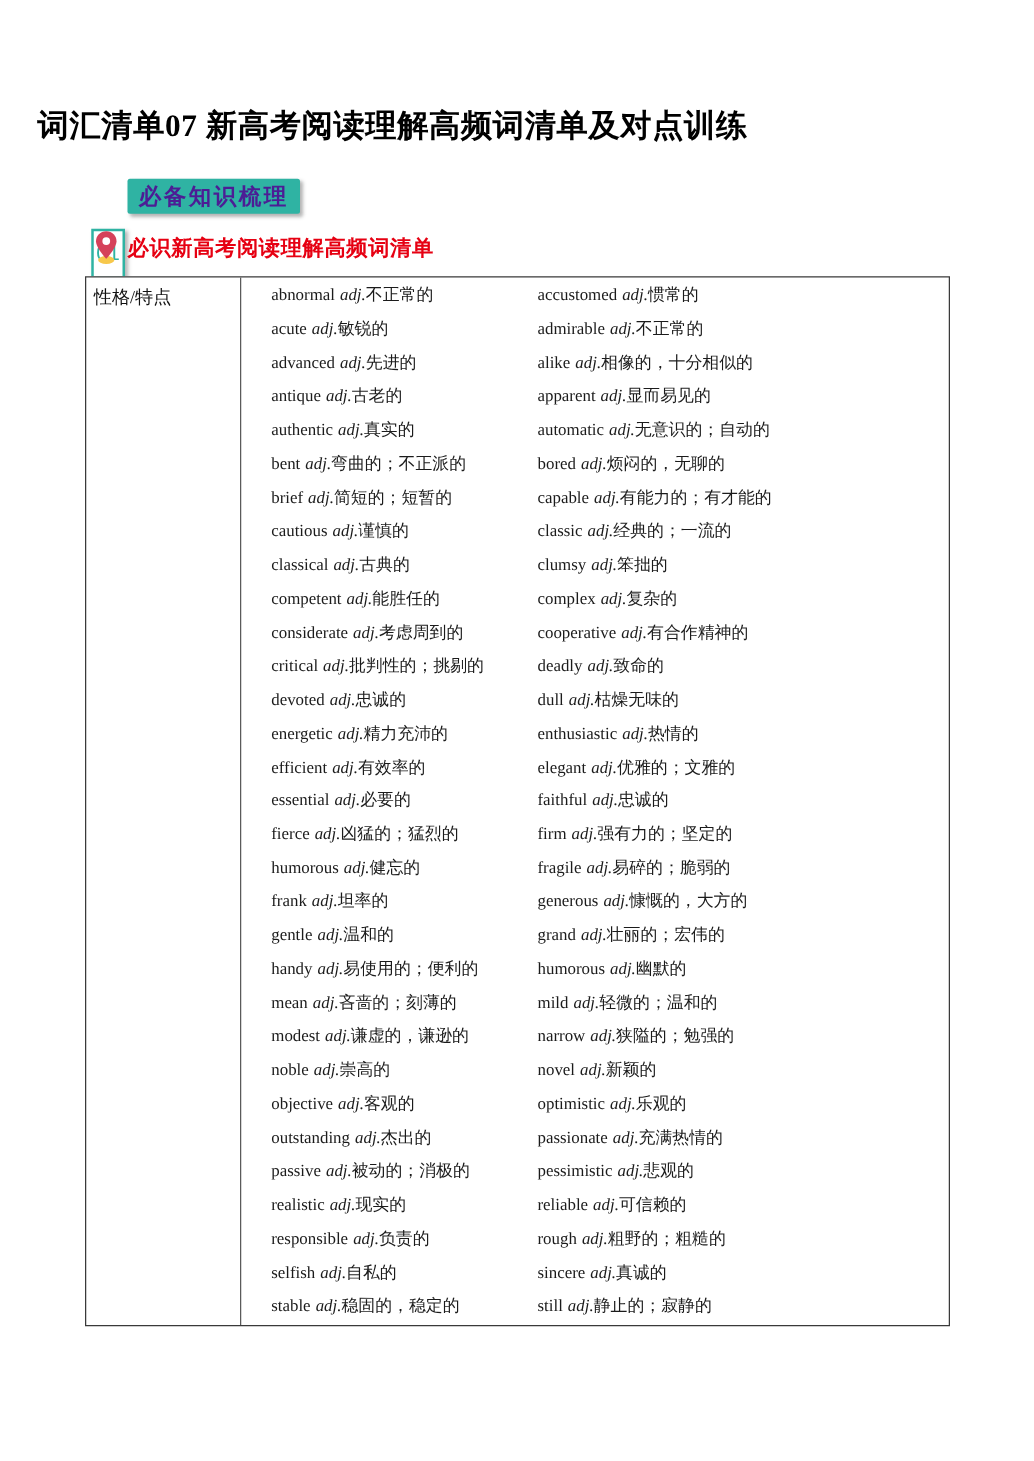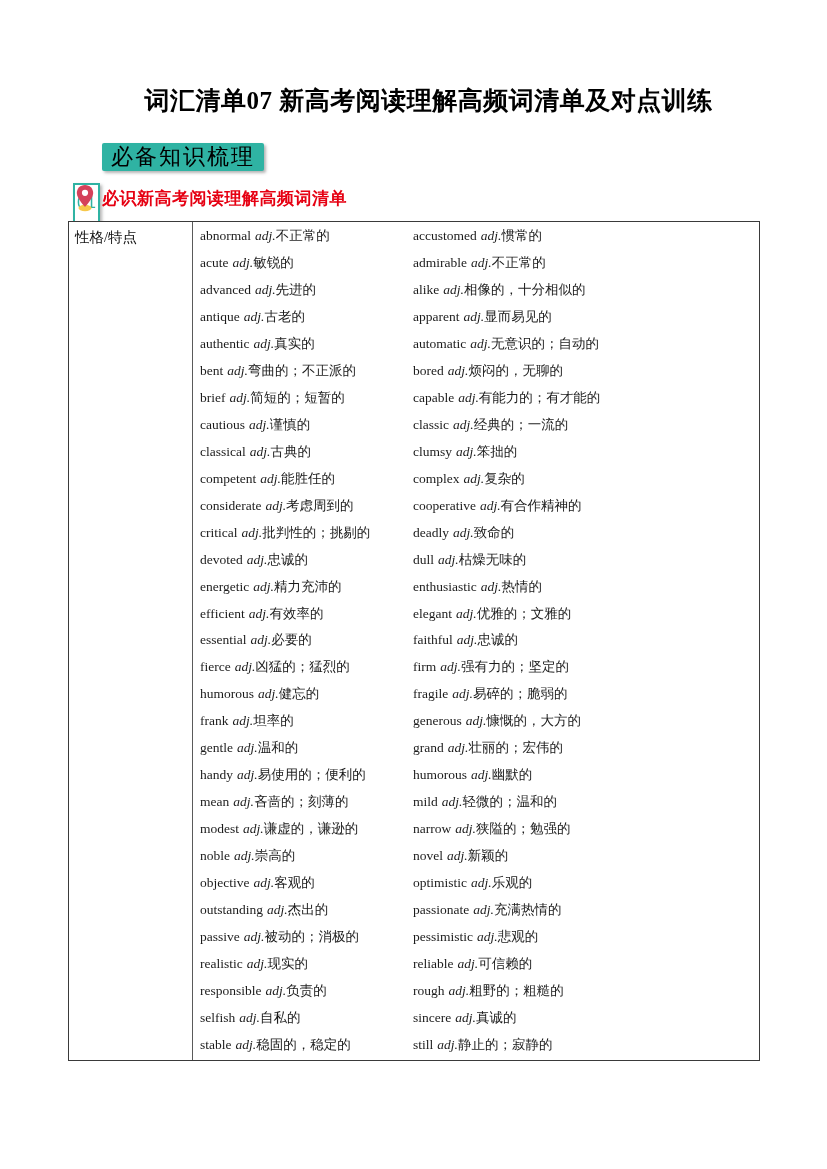--- a/index.html
+++ b/index.html
@@ -12,21 +12,21 @@
     background: #ffffff;
     overflow: hidden;
     font-family: "Liberation Serif", "DejaVu Serif", serif;
     color: #1b1b1b;
   }
   .title {
     position: absolute;
     top: 84px;
     left: 30px;
     right: 0;
-    text-align: center;
+    text-align: left;
     font-size: 25px;
     font-weight: bold;
     letter-spacing: 0.5px;
     color: #000000;
     font-family: "Liberation Serif", "DejaVu Serif", serif;
   }
   .badge {
     position: absolute;
     top: 143px;
     left: 73px;
@@ -48,23 +48,23 @@
     box-shadow: 2px 2px 3px rgba(90,90,90,0.45);
     margin-top: 40px;
   }
   .badge-label {
     display: flex;
     align-items: center;
     height: 28px;
     margin-left: 2px;
     padding: 0 9px;
     background: #2fb3a3;
-    color: #000000;
-    font-weight: normal;
-    font-size: 22px;
+    color: #4c1d95;
+    font-weight: bold;
+    font-size: 18px;
     letter-spacing: 2px;
     border-radius: 2px;
     box-shadow: 2px 2px 3px rgba(90,90,90,0.45);
   }
   .pin-row {
     position: absolute;
     top: 184px;
     left: 75px;
     display: flex;
     align-items: center;
@@ -94,21 +94,21 @@
     padding: 6px 6px;
     font-size: 14.5px;
     color: #111111;
   }
   .rows {
     flex: 1;
     display: grid;
     grid-template-rows: repeat(31, 1fr);
     padding: 1px 0 2px 0;
   }
-  .vrow { display: flex; align-items: center; }
+  .vrow { display: flex; align-items: center; margin-left: 17px; }
   .vcell { font-size: 13.5px; white-space: nowrap; }
   .vcell.left { width: 212px; padding-left: 7px; }
   .vcell.right { flex: 1; padding-left: 8px; }
   .w { font-family: "Liberation Serif", "DejaVu Serif", serif; }
   .pos { font-style: italic; margin-left: 4px; }
   .def { font-style: normal; }
 </style>
 </head>
 <body>
 

